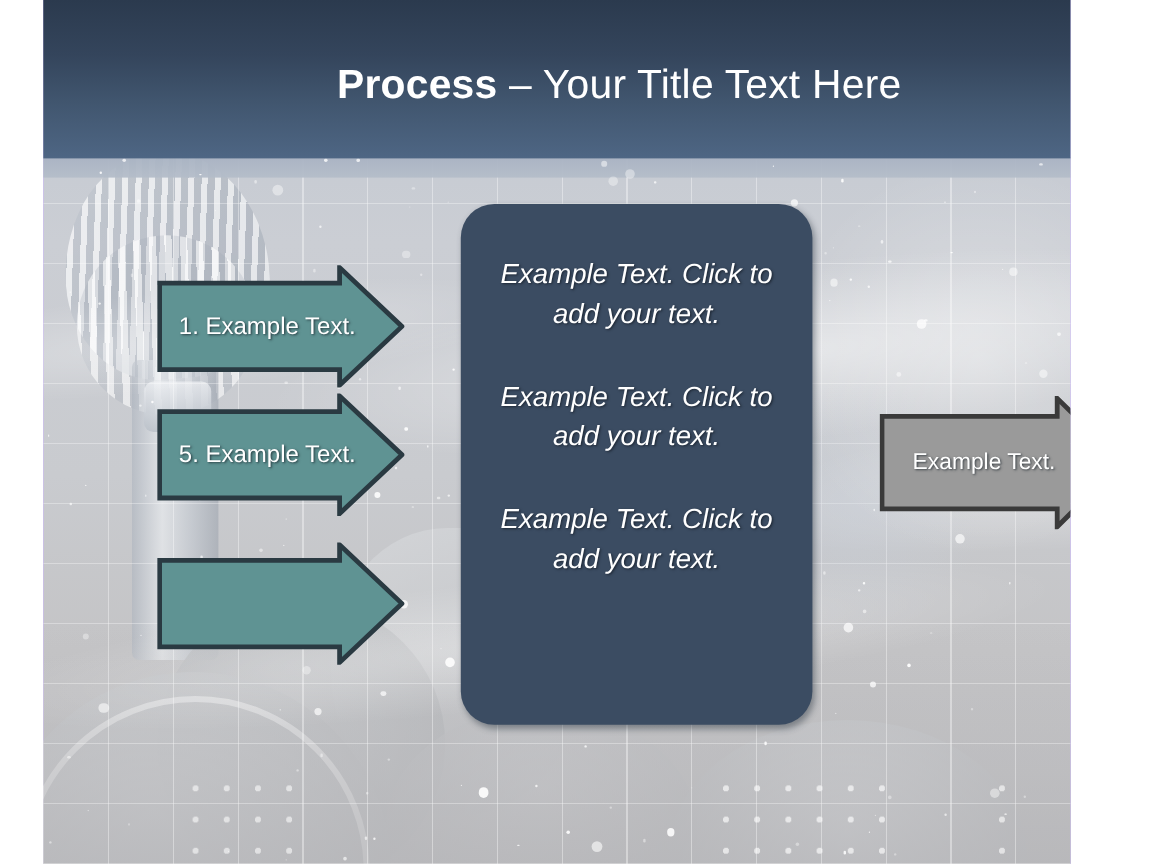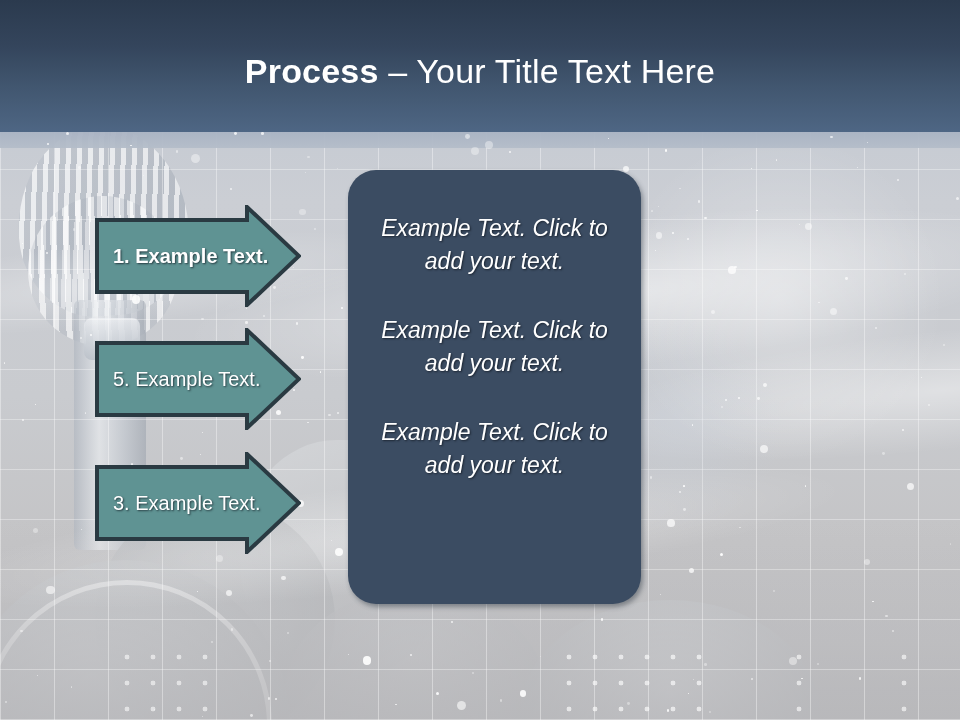--- a/index.html
+++ b/index.html
@@ -5,24 +5,25 @@
   html, body {
     margin: 0;
     padding: 0;
     background: #ffffff;
   }
   body {
     font-family: "Liberation Sans", sans-serif;
   }
   #slide {
     position: relative;
-    width: 960px;
+    width: 856px;
     height: 720px;
     overflow: hidden;
     background: #8b5cf6;
+    margin-left: 36px;
   }
 
   
   .bg-base {
     position: absolute;
     left: 0; top: 0;
     width: 960px; height: 720px;
     background:
       linear-gradient(180deg, #b3bdca 0%, #c3c9d2 10%, #cbced4 28%, #c9cbcf 55%, #c4c4c6 75%, #bfbfc1 100%);
   }
@@ -218,21 +219,21 @@
   .arrow-teal .label {
     font-size: 20px;
     padding-left: 18px;
   }
   .arrow-gray .label {
     font-size: 19px;
     width: 148px;
     text-align: center;
     padding-left: 13px;
   }
-  #arrow-1 { left: 95px; top: 205px;  width: 206px; height: 102px; font-weight: bold; }
+  #arrow-1 { left: 95px; top: 221px;  width: 206px; height: 102px; }
   #arrow-2 { left: 95px; top: 328px;  width: 206px; height: 102px; }
   #arrow-3 { left: 95px; top: 452px;  width: 206px; height: 102px; }
   #arrow-4 { left: 697px; top: 330px; width: 204px; height: 111px; }
 
   
   .center-box {
     position: absolute;
     left: 348px; top: 170px;
     width: 293px; height: 434px;
     background: #3b4c62;
@@ -523,23 +524,28 @@
     <svg class="shape" viewBox="0 0 206 102" preserveAspectRatio="none">
       <polygon points="2,15 152,15 152,2 204,51 152,100 152,87 2,87" fill="#5f9393" stroke="#2a3a42" stroke-width="4" stroke-linejoin="miter"></polygon>
     </svg>
     <span class="label">5. Example Text.</span>
   </div>
 
   <div class="arrow arrow-teal" id="arrow-3">
     <svg class="shape" viewBox="0 0 206 102" preserveAspectRatio="none">
       <polygon points="2,15 152,15 152,2 204,51 152,100 152,87 2,87" fill="#5f9393" stroke="#2a3a42" stroke-width="4" stroke-linejoin="miter"></polygon>
     </svg>
-    <span class="label">3. Example Text.</span>
   </div>
 
   <div class="center-box">
     <div class="box-para">Example Text. Click  to add your text.</div>
     <div class="box-para">Example Text. Click  to add your text.</div>
     <div class="box-para">Example Text. Click  to add your text.</div>
   </div>
 
+  <div class="arrow arrow-gray" id="arrow-4">
+    <svg class="shape" viewBox="0 0 204 111" preserveAspectRatio="none">
+      <polygon points="2,17 148,17 148,2 202,55 148,109 148,94 2,94" fill="#9a9a9a" stroke="#3a3a3a" stroke-width="4" stroke-linejoin="miter"></polygon>
+    </svg>
+    <span class="label">Example Text.</span>
+  </div>
 
 </div>
 
 </body></html>

